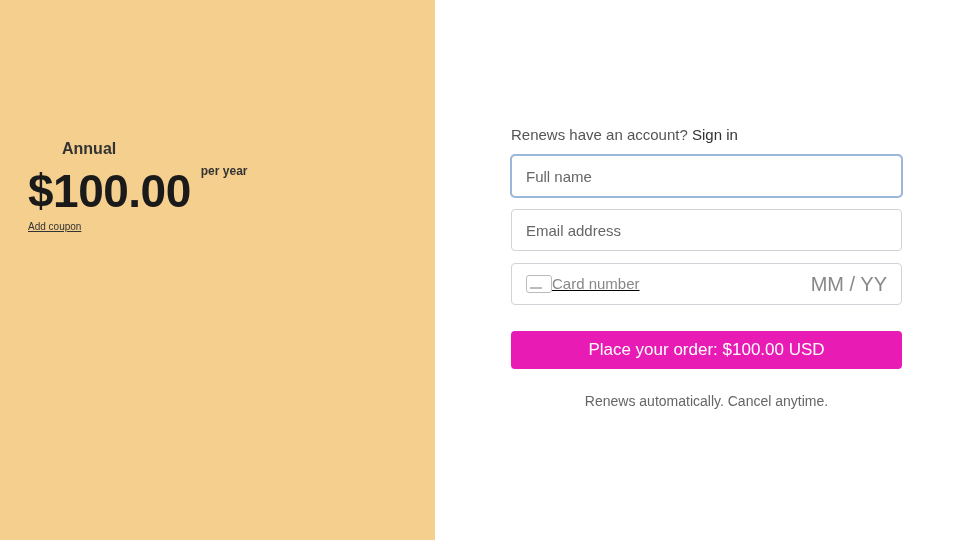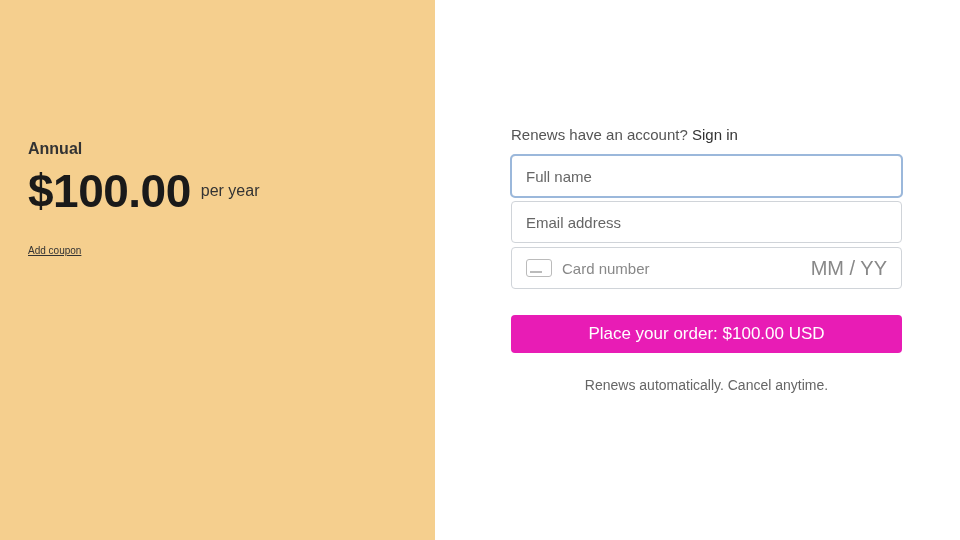--- a/index.html
+++ b/index.html
@@ -17,35 +17,36 @@
       display: flex;
       flex-direction: column;
       justify-content: flex-start;
       padding-top: 140px;
     }
     .plan-name {
       font-size: 16px;
       font-weight: 700;
       color: #333;
       margin-bottom: 6px;
+      margin-left: 34px;
     }
     .price-row {
       display: flex;
-      align-items: center;
-      margin-bottom: 27px;
+      align-items: flex-start;
+      margin-bottom: 3px;
     }
     .price {
       font-size: 46px;
       font-weight: 800;
       color: #1a1a1a;
       letter-spacing: -0.5px;
     }
     .period {
-      font-size: 16px;
-      font-weight: 400;
+      font-size: 12px;
+      font-weight: 700;
       color: #333;
       margin-left: 10px;
     }
     .add-coupon {
       font-size: 10px;
       color: #333;
       text-decoration: underline;
       cursor: pointer;
       display: inline-block;
       width: fit-content;
@@ -66,21 +67,21 @@
       margin-top: 21px;
     }
     .input-field {
       width: 100%;
       height: 42px;
       border: 1px solid #d0d4d9;
       border-radius: 4px;
       padding: 0 14px;
       font-size: 15px;
       color: #333;
-      margin-bottom: 4px;
+      margin-bottom: 12px;
       background: #fff;
     }
     .input-field.focused {
       outline: 2px solid #9bb8db;
       outline-offset: -1px;
     }
     .input-field::placeholder {
       color: #666;
     }
     .payment-header {
@@ -108,22 +109,22 @@
       border-radius: 4px;
       padding: 0 14px;
       display: flex;
       align-items: center;
       justify-content: space-between;
       margin-bottom: 26px;
       background: #fff;
     }
     .card-left {
       display: flex;
-      align-items: flex-end;
-      gap: 10px;
+      align-items: flex-start;
+      text-decoration: underline;
     }
     .card-icon {
       width: 26px;
       height: 18px;
       border: 1.5px solid #bbb;
       border-radius: 3px;
       position: relative;
     }
     .card-icon::after {
       content: '';

